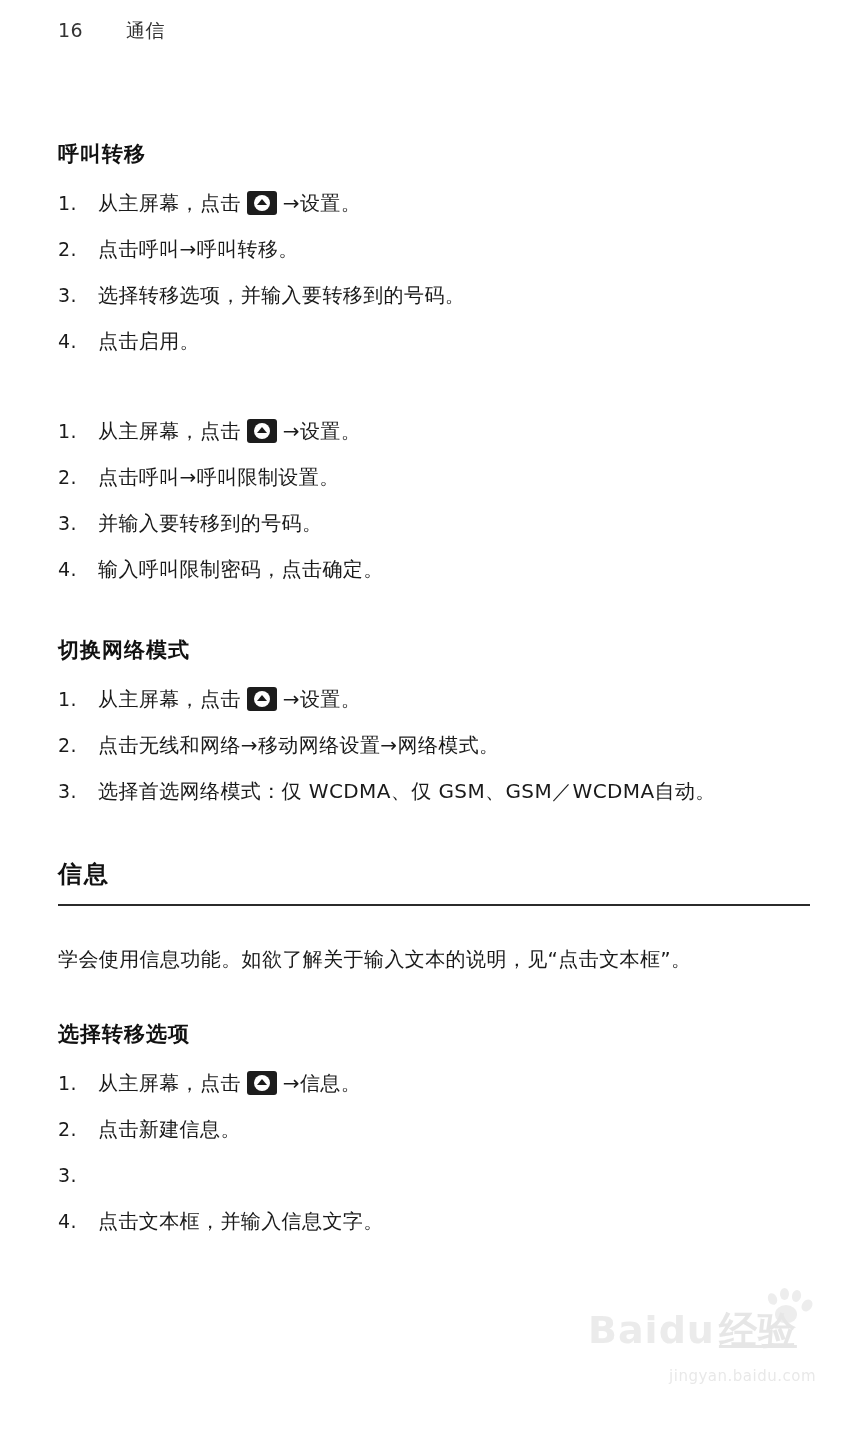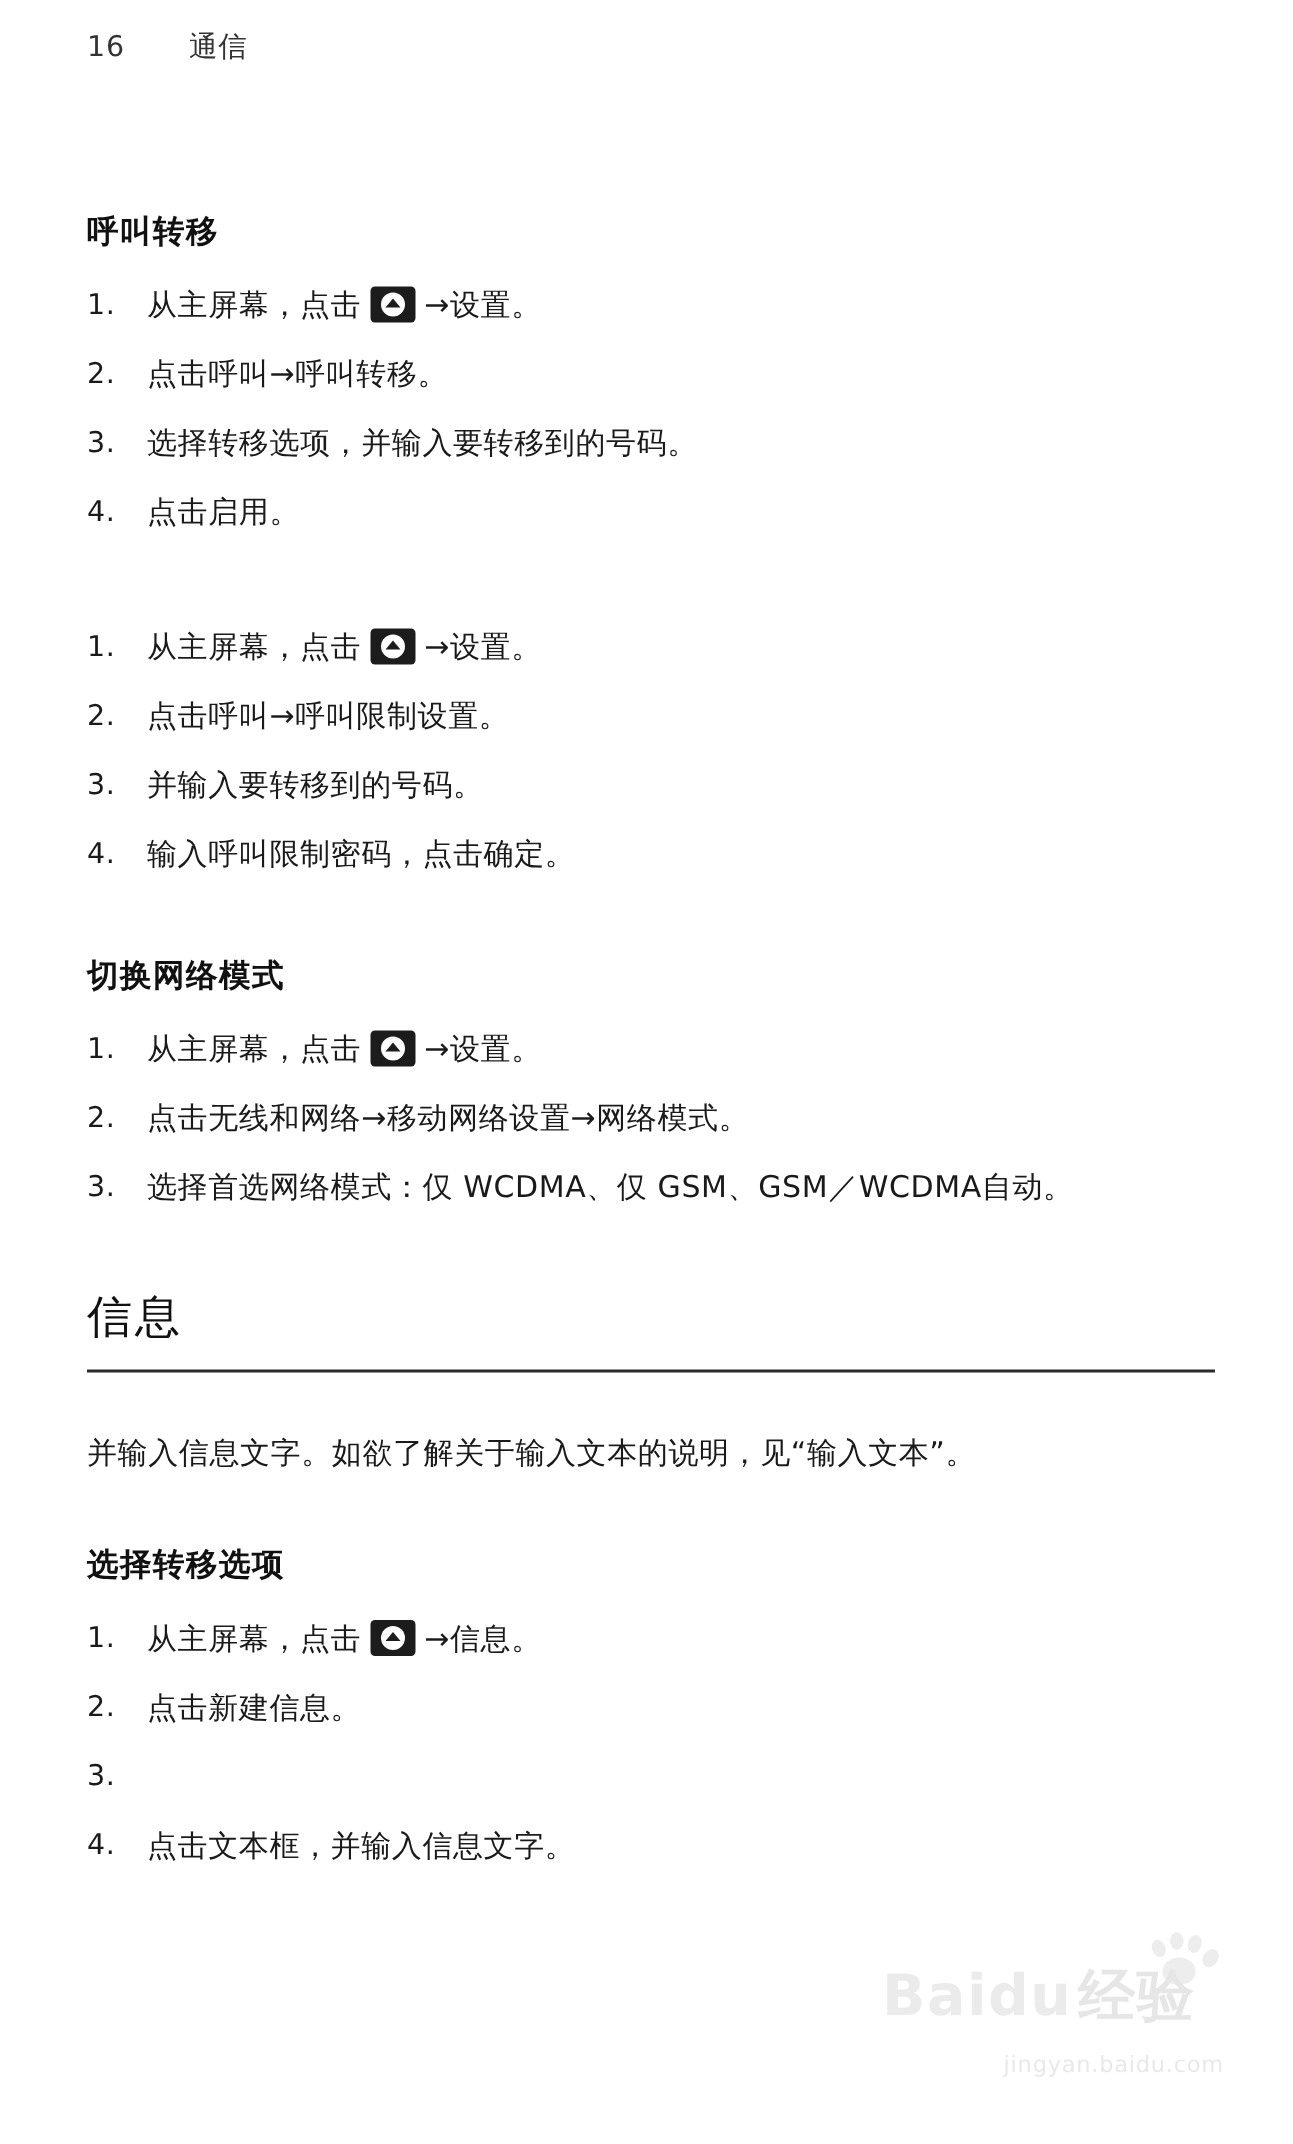--- a/index.html
+++ b/index.html
@@ -143,22 +143,22 @@
     width: 16px;
     height: 8px;
     border-radius: 8px 8px 0 0;
     background: #ffffff;
   }
   
   .chapter {
     margin-top: 34px;
   }
   .chapter h1 {
-    font-size: 30px;
-    font-weight: normal;
+    font-size: 24px;
+    font-weight: bold;
     margin: 0 0 14px 0;
     letter-spacing: 2px;
     color: #111;
   }
   .chapter .rule {
     height: 2px;
     background: #2b2b2b;
     width: 752px;
   }
   .chapter .intro {
@@ -183,20 +183,21 @@
     top: 18px;
     font-size: 38px;
     font-weight: bold;
     color: #d8d8d8;
     letter-spacing: 1px;
     white-space: nowrap;
   }
   .wm-text .jy {
     color: #cfcfcf;
     margin-left: 4px;
+    text-decoration: underline;
   }
   .wm-url {
     position: absolute;
     right: 2px;
     bottom: 2px;
     font-size: 15px;
     color: #d2d2d2;
     letter-spacing: 0.5px;
   }
   .wm-paw {
@@ -287,21 +288,21 @@
         <li>
           <span class="num">3.</span>
           <span class="txt">选择首选网络模式：仅 WCDMA、仅 GSM、GSM／WCDMA自动。</span>
         </li>
       </ol>
     </div>
 
     <div class="chapter">
       <h1>信息</h1>
       <div class="rule"></div>
-      <p class="intro">并输入信息文字。如欲了解关于输入文本的说明，见“输入文本”。</p>
+      <p class="intro">学会使用信息功能。如欲了解关于输入文本的说明，见“点击文本框”。</p>
     </div>
 
     <div class="group" style="margin-top:44px">
       <h2 class="sec-title">选择转移选项</h2>
       <ol class="steps">
         <li>
           <span class="num">1.</span>
           <span class="txt"><span>从主屏幕，点击</span><span class="icon-menu"></span><span>→信息。</span></span>
         </li>
         <li>

